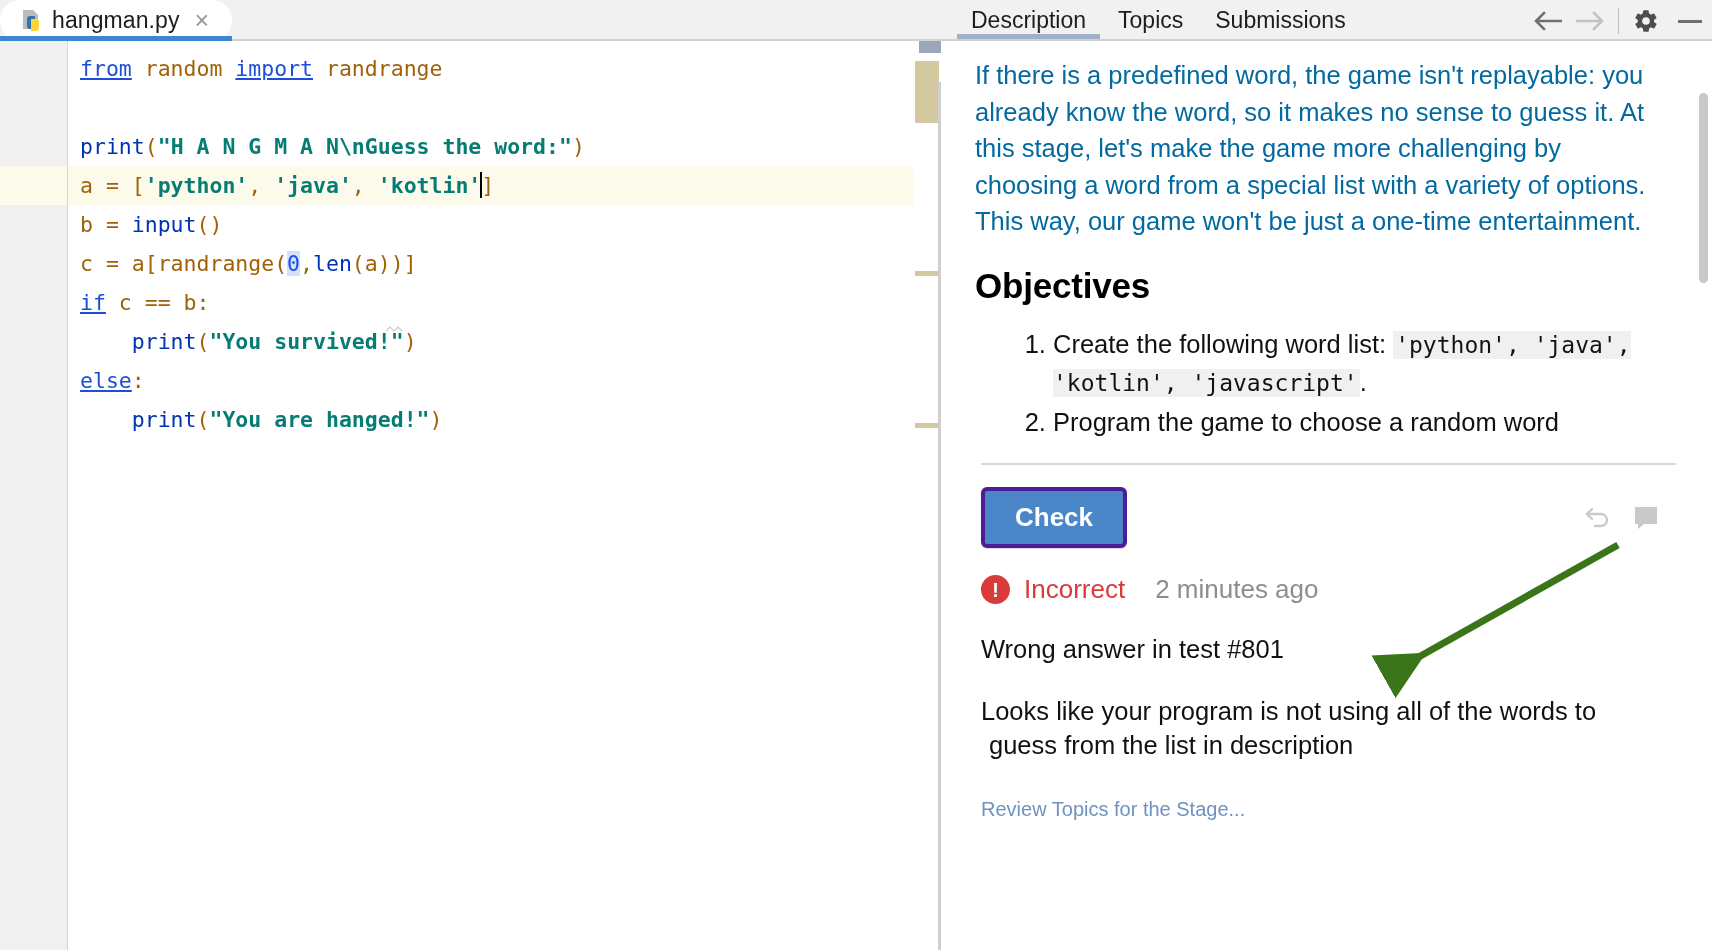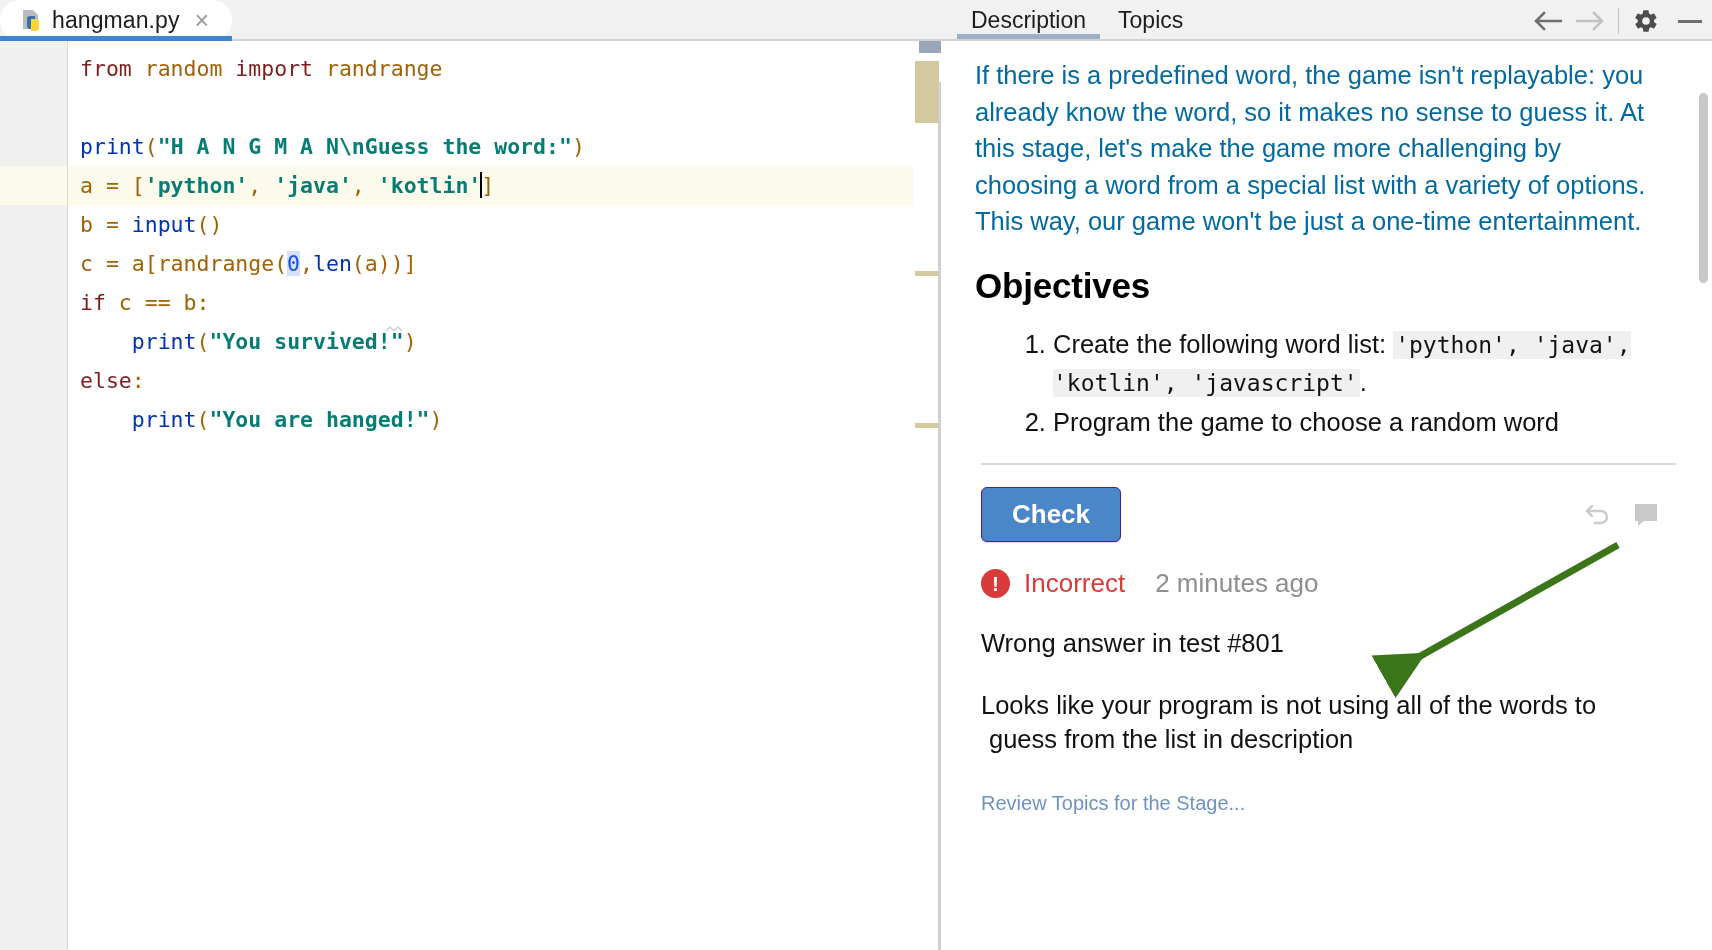--- a/index.html
+++ b/index.html
@@ -143,21 +143,21 @@
   .code {
     position: relative;
     padding: 8px 0 0 12px;
     font-family: "DejaVu Sans Mono", monospace;
     font-size: 21.5px;
     line-height: 39px;
     white-space: pre;
     color: #080808;
   }
   .code .ln { display: block; height: 39px; }
-  .kw   { color: #7f1d1d; }
+  .kw   { color: #1d4ed8; text-decoration: underline; }
   .bi   { color: #0033b3; }
   .str  { color: #067d74; font-weight: bold; }
   .num  { color: #1750eb; background: #d5e1fb; }
   .plain{ color: #a16207; }
   .caret {
     display: inline-block;
     width: 2px; height: 26px;
     background: #000;
     vertical-align: -5px;
     margin: 0 -1px;
@@ -293,21 +293,21 @@
     width: 100%;
   }
 
   .check-row {
     display: flex;
     align-items: center;
     margin: 0 0 0 6px;
   }
   .check-btn {
     background: #4a86c8;
-    border: 1px solid #4c1d95;
+    border: 4px solid #4c1d95;
     border-radius: 6px;
     color: #ffffff;
     font-size: 26px;
     font-weight: bold;
     padding: 11px 30px;
     cursor: pointer;
     box-shadow: 0 1px 1px rgba(0,0,0,.15);
   }
   .check-spacer { flex: 1 1 auto; }
   .icon-btn {
@@ -429,20 +429,23 @@
   </div>
 
   <div class="task-pane">
 
     <div class="task-header">
       <div class="ttab active">
           <span>Description</span>
         </div>
       <div class="ttab">
           <span>Topics</span>
+        </div>
+      <div class="ttab">
+          <span>Submissions</span>
         </div>
 
       <div class="hdr-spacer"></div>
 
       <div class="hdr-btn">
         <svg width="30" height="22" viewBox="0 0 30 22">
           <path d="M29 11 H5 M12 3 L4 11 L12 19" fill="none" stroke="#6f6f6f" stroke-width="2.6" stroke-linecap="square"></path>
         </svg>
       </div>
       <div class="hdr-btn">

